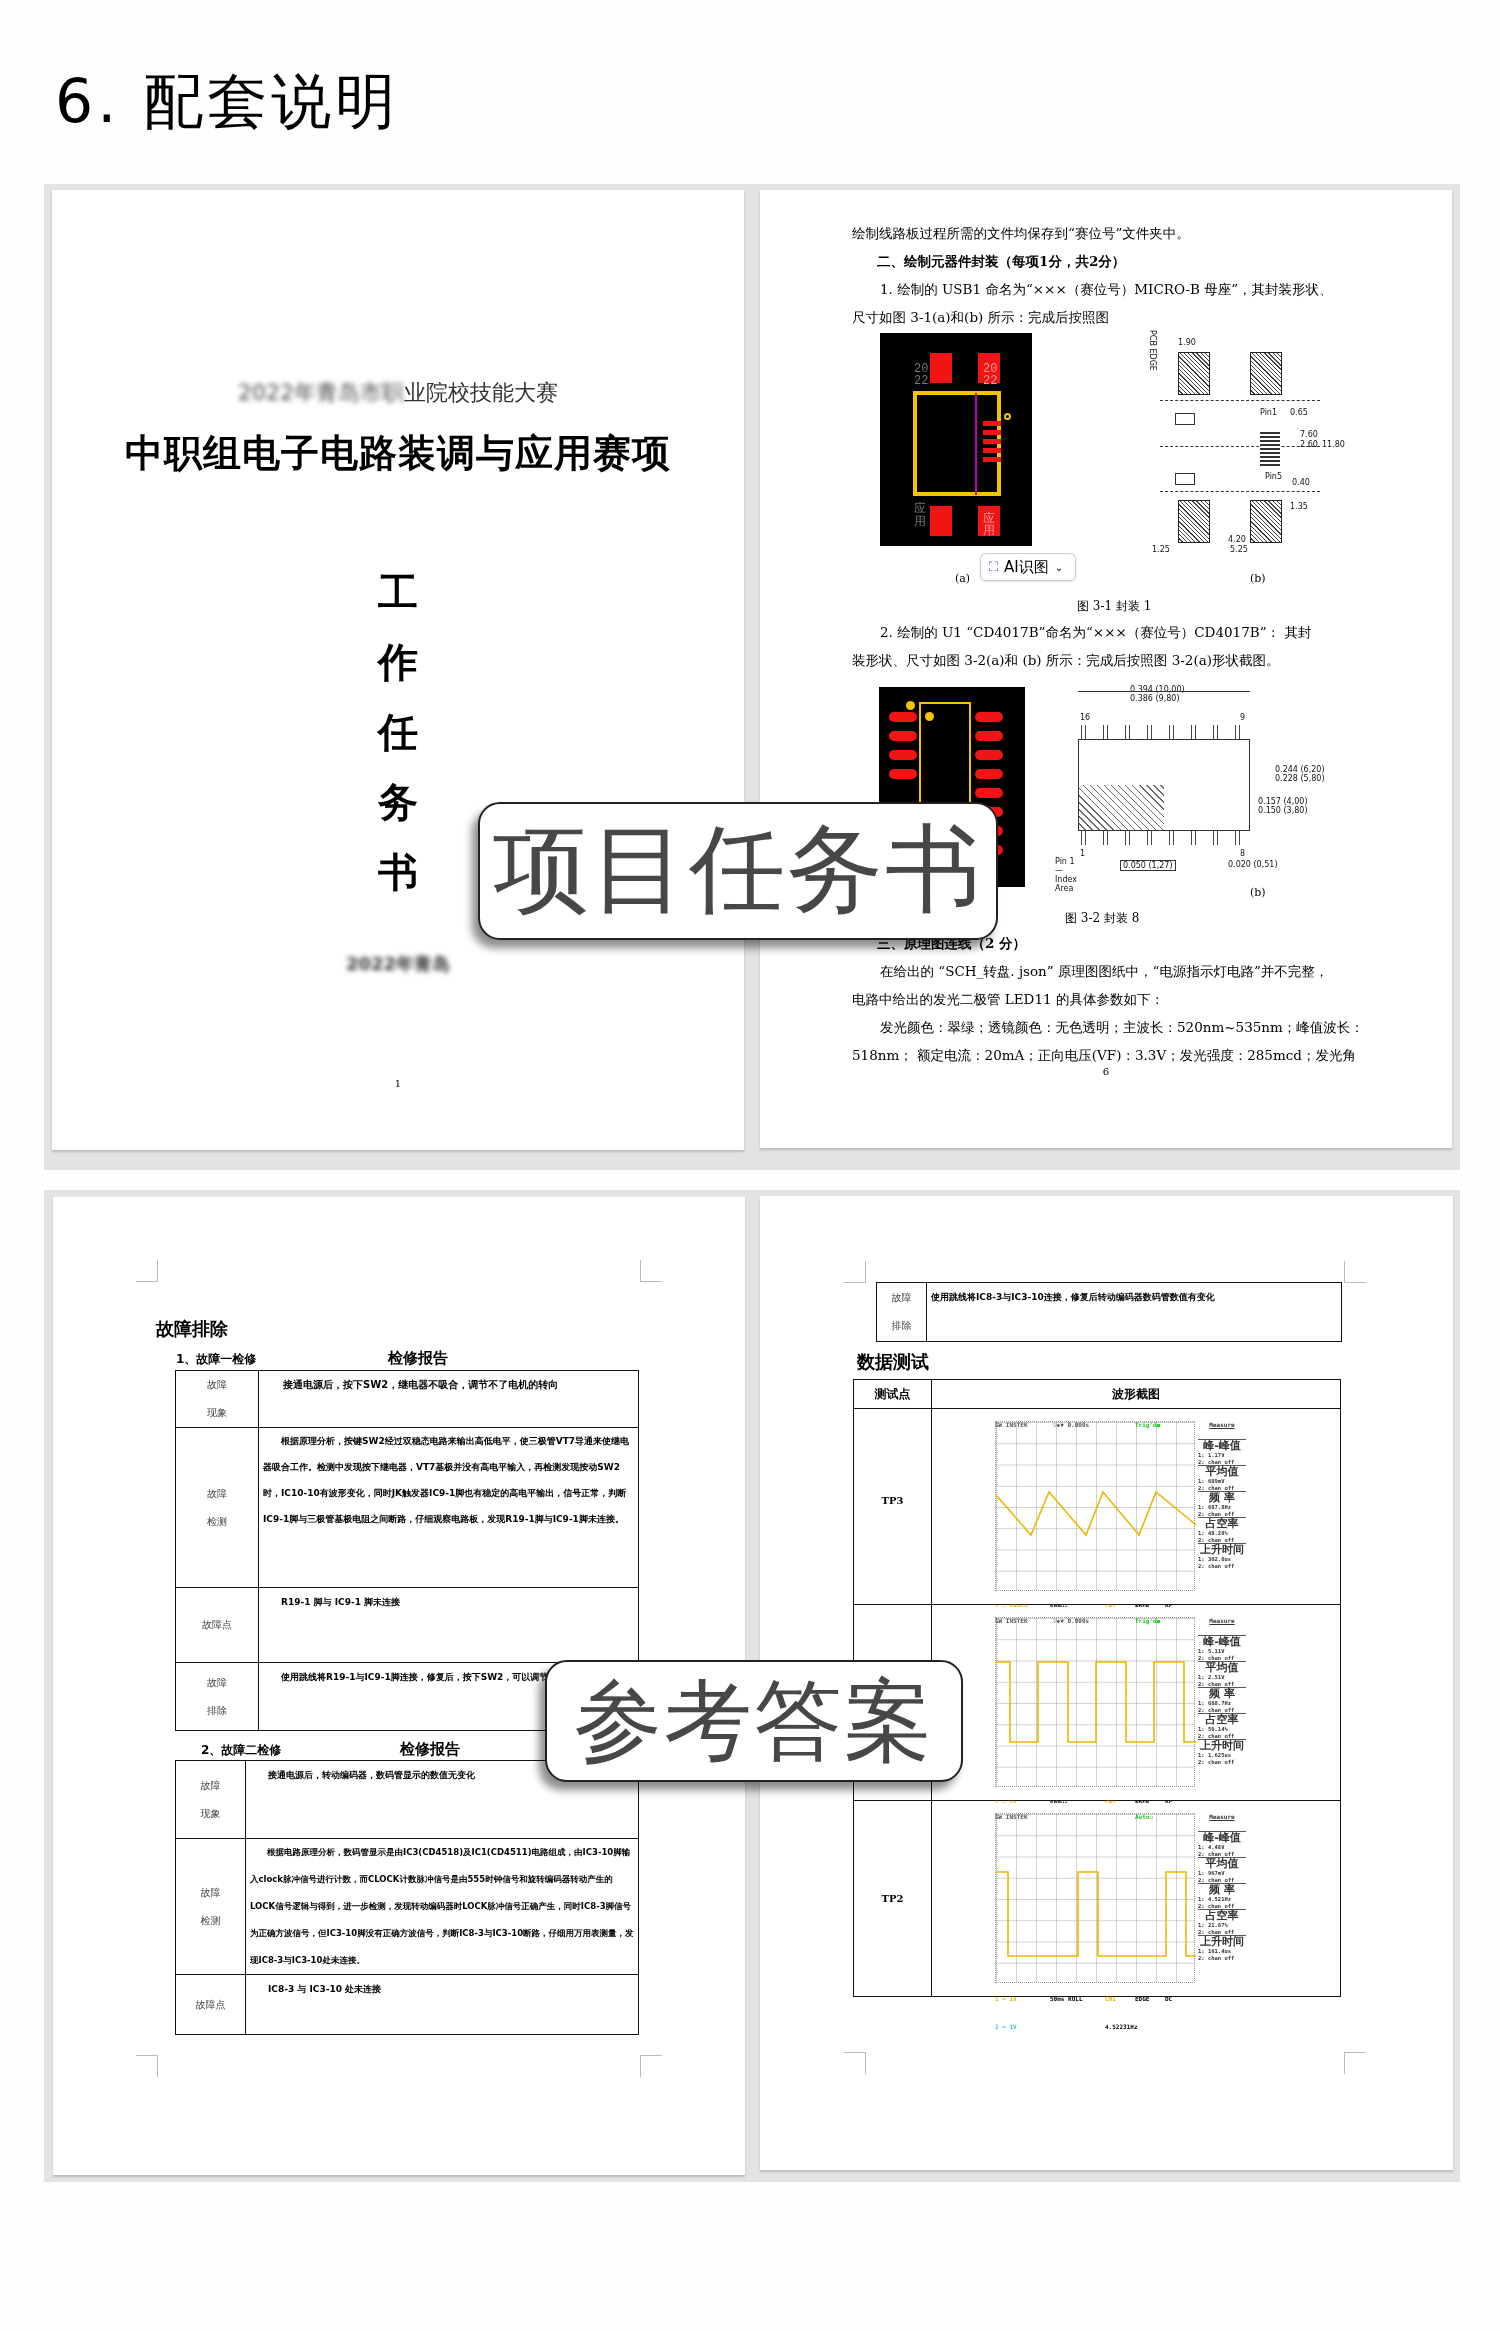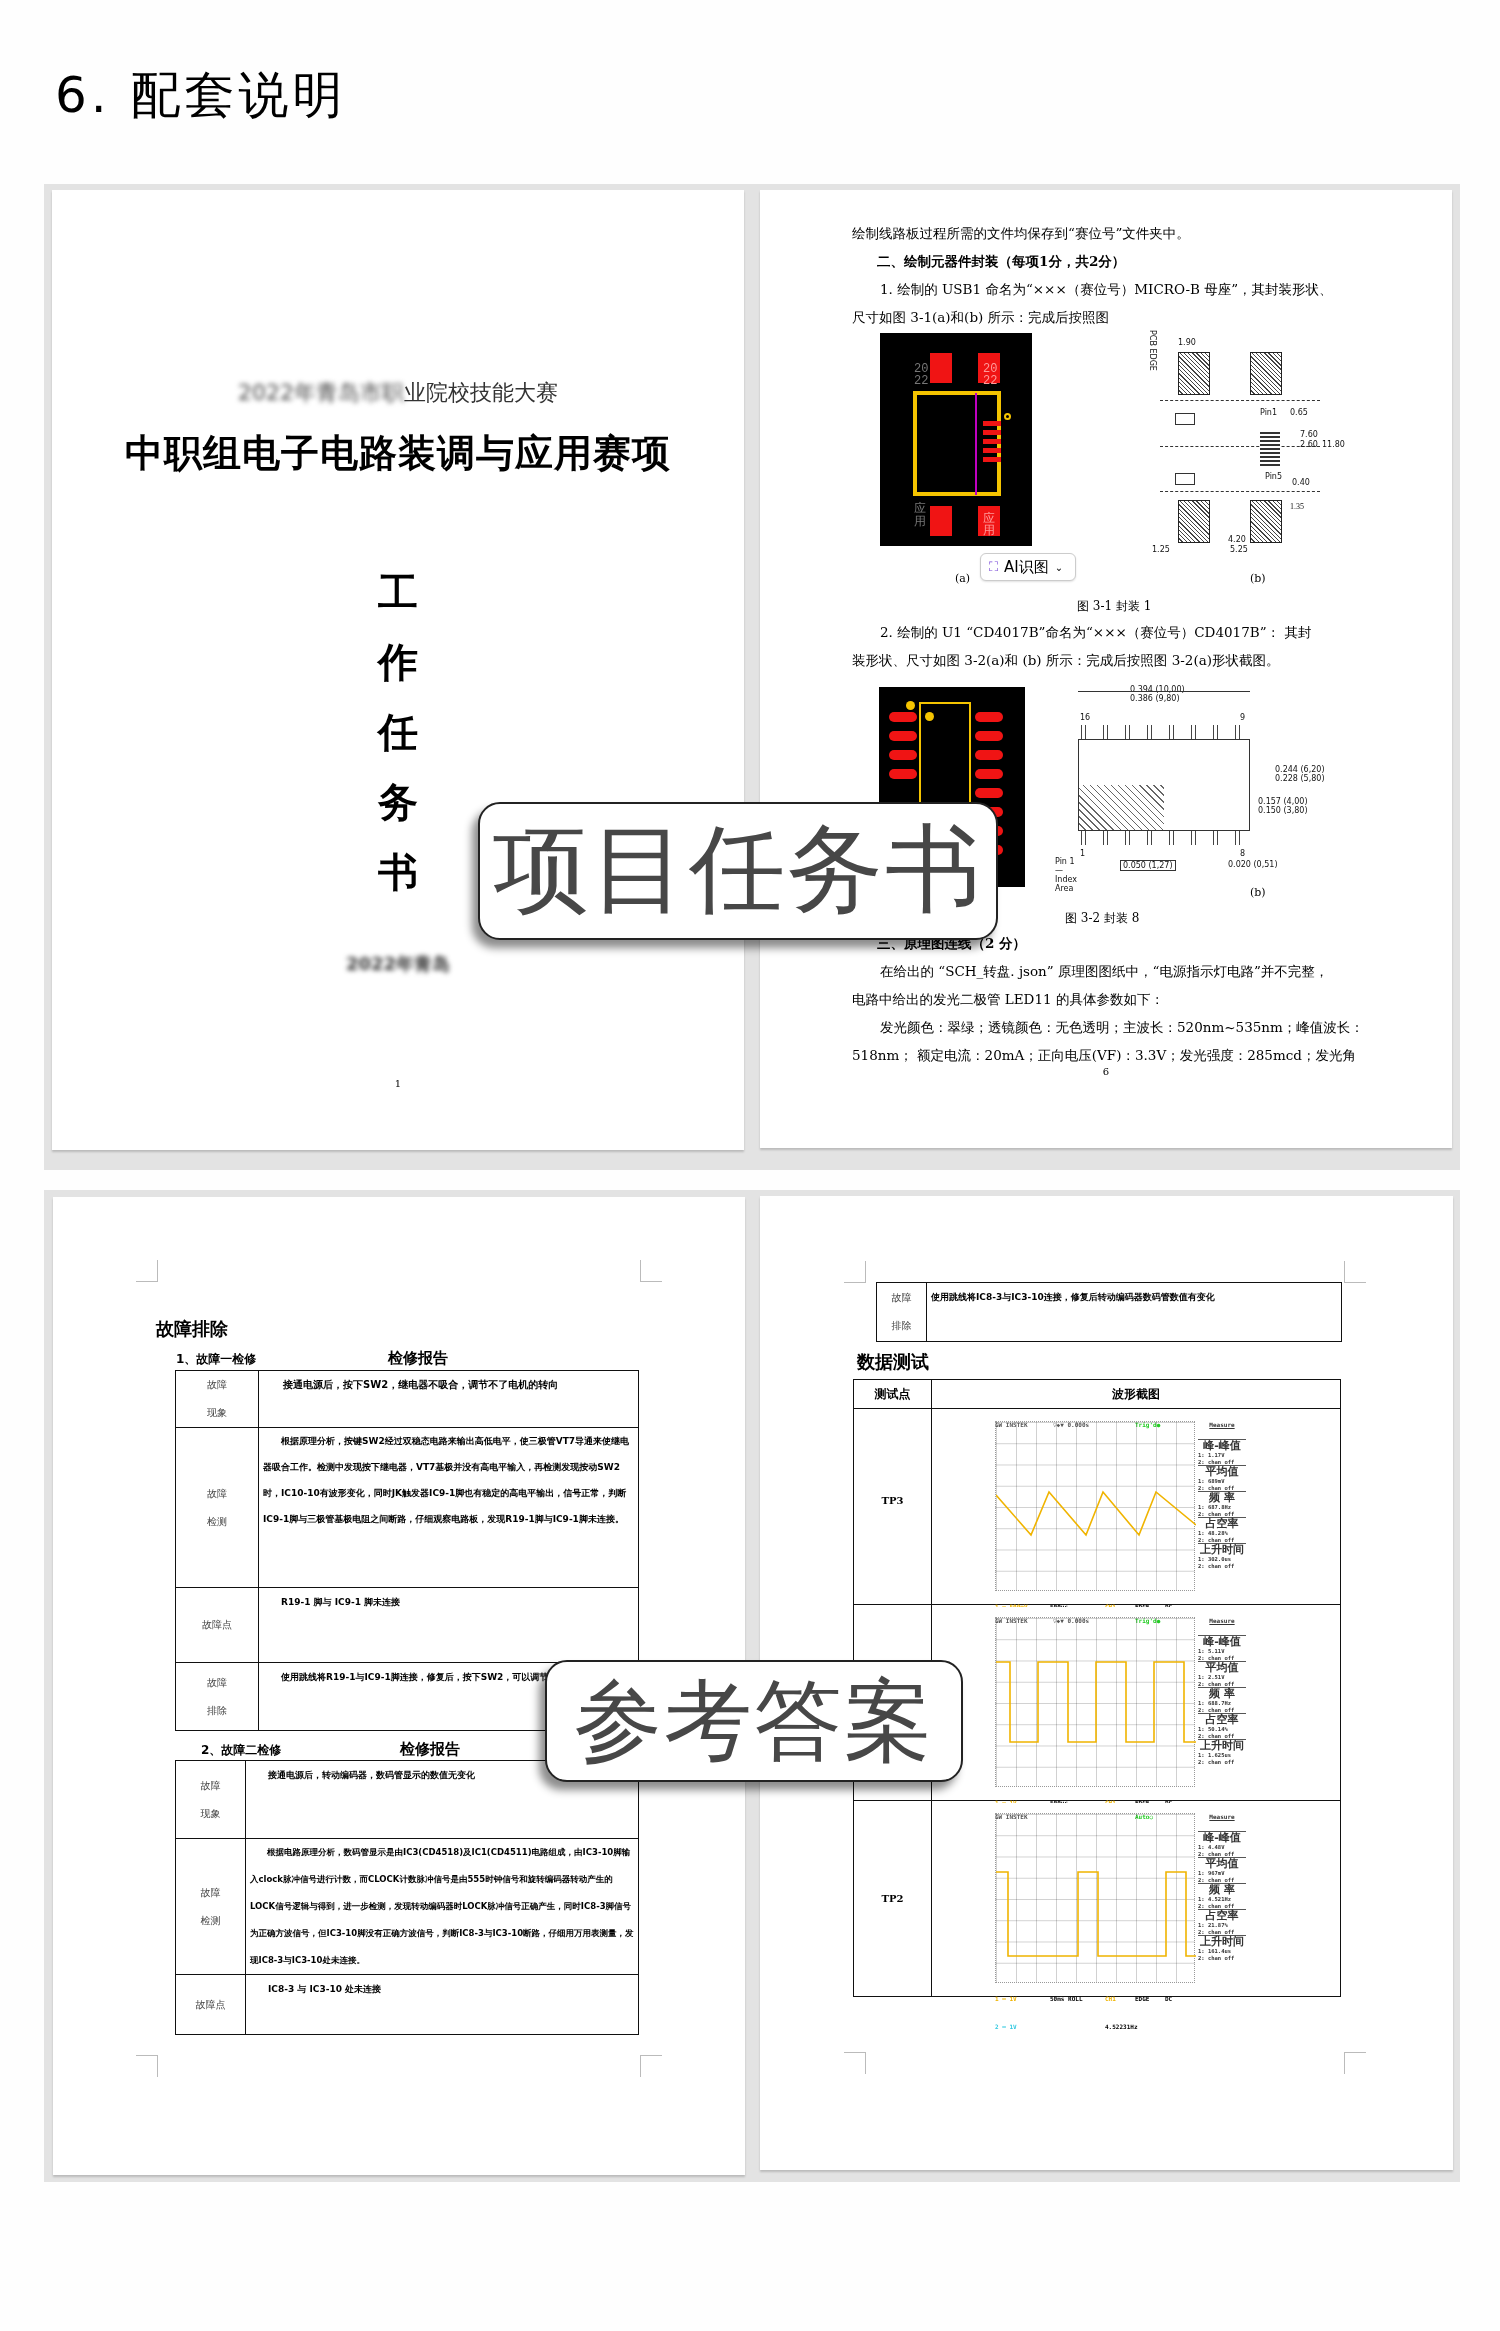--- a/index.html
+++ b/index.html
@@ -1,19 +1,19 @@
 <!DOCTYPE html>
 <html><head>
 <meta charset="utf-8">
 <style>
   * { box-sizing: border-box; margin: 0; padding: 0; }
   html, body { width: 1500px; height: 2331px; background: #fefefe; overflow: hidden; }
   body { position: relative; font-family: "DejaVu Sans", sans-serif; color: #000; }
   .abs { position: absolute; }
-  .main-title { left: 55px; top: 62px; font-size: 50px; letter-spacing: 4px; font-family: "DejaVu Sans", sans-serif; font-weight: normal; text-align: right; }
+  .main-title { left: 55px; top: 62px; font-size: 60px; letter-spacing: 4px; font-family: "DejaVu Sans", sans-serif; font-weight: normal; text-align: right; }
   .frame { background: #e3e3e3; }
   .page { background: #fff; box-shadow: 0 2px 2px rgba(0,0,0,0.18); overflow: hidden; }
   .serif { font-family: "DejaVu Serif", "Liberation Serif", serif; }
   .center { text-align: center; }
   
   .p1-sub { top: 188px; width: 100%; font-size: 22px; color: #333; }
   .p1-sub .blur { filter: blur(2.5px); color: #444; }
   .p1-head { top: 238px; width: 100%; font-size: 38px; font-weight: bold; letter-spacing: 1px; }
   .p1-vert { left: 0; width: 100%; font-size: 40px; font-weight: bold; }
   .p1-year { top: 762px; width: 100%; font-size: 18px; filter: blur(2.5px); font-weight: bold; color: #333; }
@@ -117,21 +117,21 @@
     <div class="abs" style="left:25px;top:83px;width:20px;height:12px;border:1px solid #333;"></div>
     <div class="abs" style="left:25px;top:143px;width:20px;height:12px;border:1px solid #333;"></div>
     <div class="abs" style="left:110px;top:100px;width:20px;height:36px;background:repeating-linear-gradient(0deg,#333 0 2px,#fff 2px 4px);"></div>
     <div class="dim" style="left:110px;top:78px;">Pin1</div>
     <div class="dim" style="left:140px;top:78px;">0.65</div>
     <div class="dim" style="left:150px;top:100px;">7.60</div>
     <div class="dim" style="left:150px;top:110px;">2.60</div>
     <div class="dim" style="left:172px;top:110px;">11.80</div>
     <div class="dim" style="left:115px;top:142px;">Pin5</div>
     <div class="dim" style="left:142px;top:148px;">0.40</div>
-    <div class="dim" style="left:140px;top:172px;font-family:Liberation Serif, serif;">1.35</div>
+    <div class="dim" style="left:140px;top:172px;">1.35</div>
     <div class="dim" style="left:78px;top:205px;">4.20</div>
     <div class="dim" style="left:2px;top:215px;">1.25</div>
     <div class="dim" style="left:80px;top:215px;">5.25</div>
   </div>
   <div class="abs caption" style="left:490px;top:382px;">(b)</div>
   <div class="abs caption" style="left:317px;top:408px;font-size:12px;">图 3-1   封装 1</div>
   <div class="abs p2-text" style="left:120px;top:429px;">2. 绘制的 U1 “CD4017B”命名为“×××（赛位号）CD4017B”：  其封</div>
   <div class="abs p2-text" style="left:92px;top:457px;">装形状、尺寸如图 3-2(a)和 (b) 所示：完成后按照图 3-2(a)形状截图。</div>
 
   <div class="abs pcb-a" style="left:119px;top:497px;width:146px;height:200px;">

